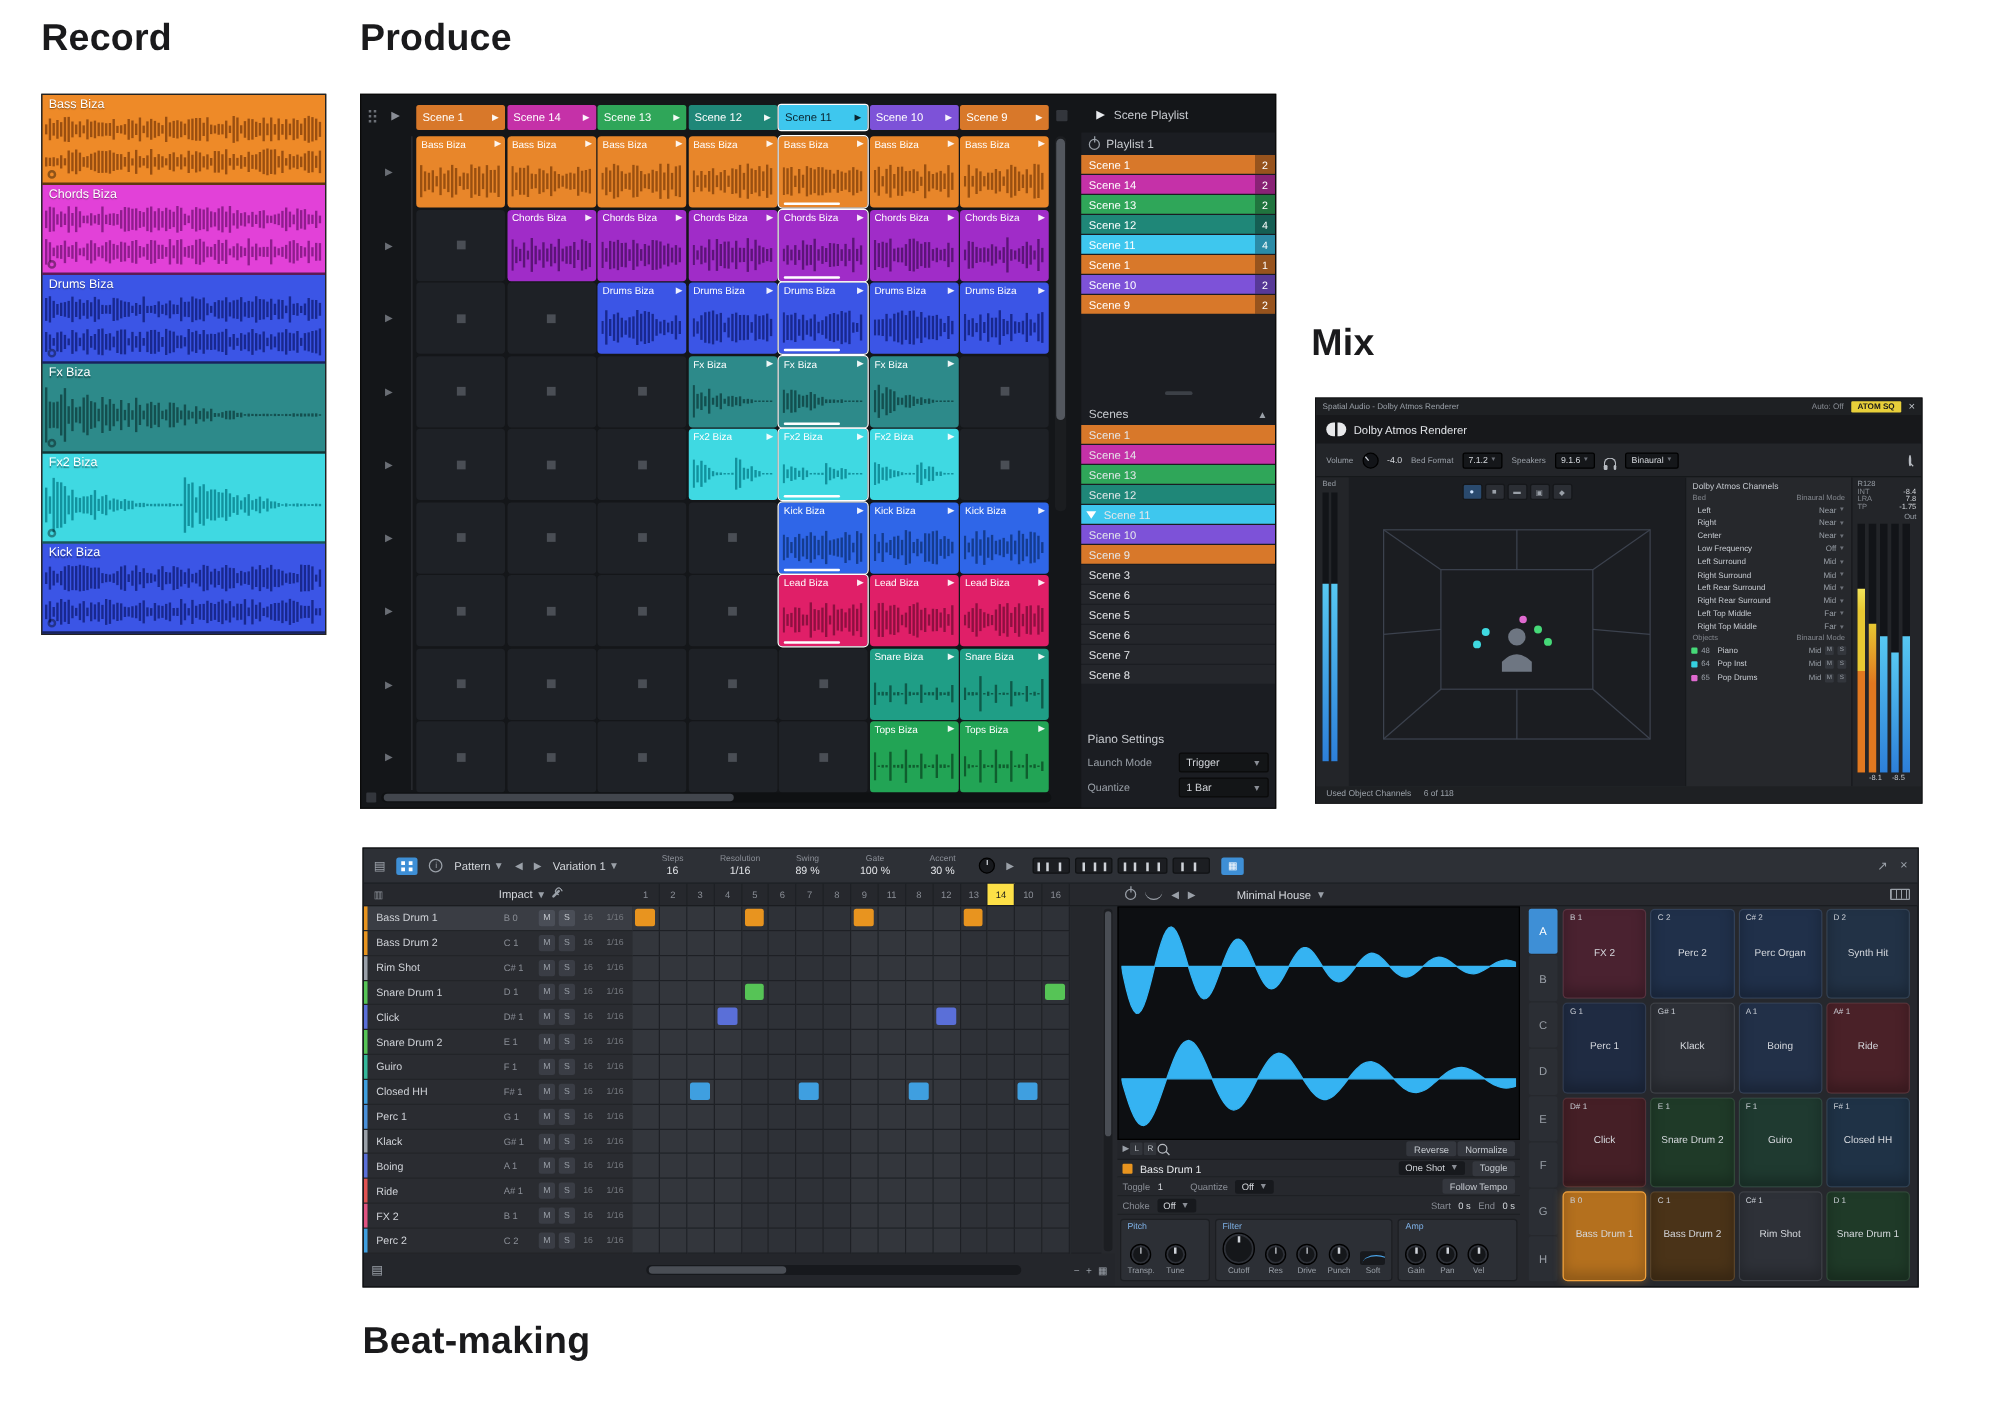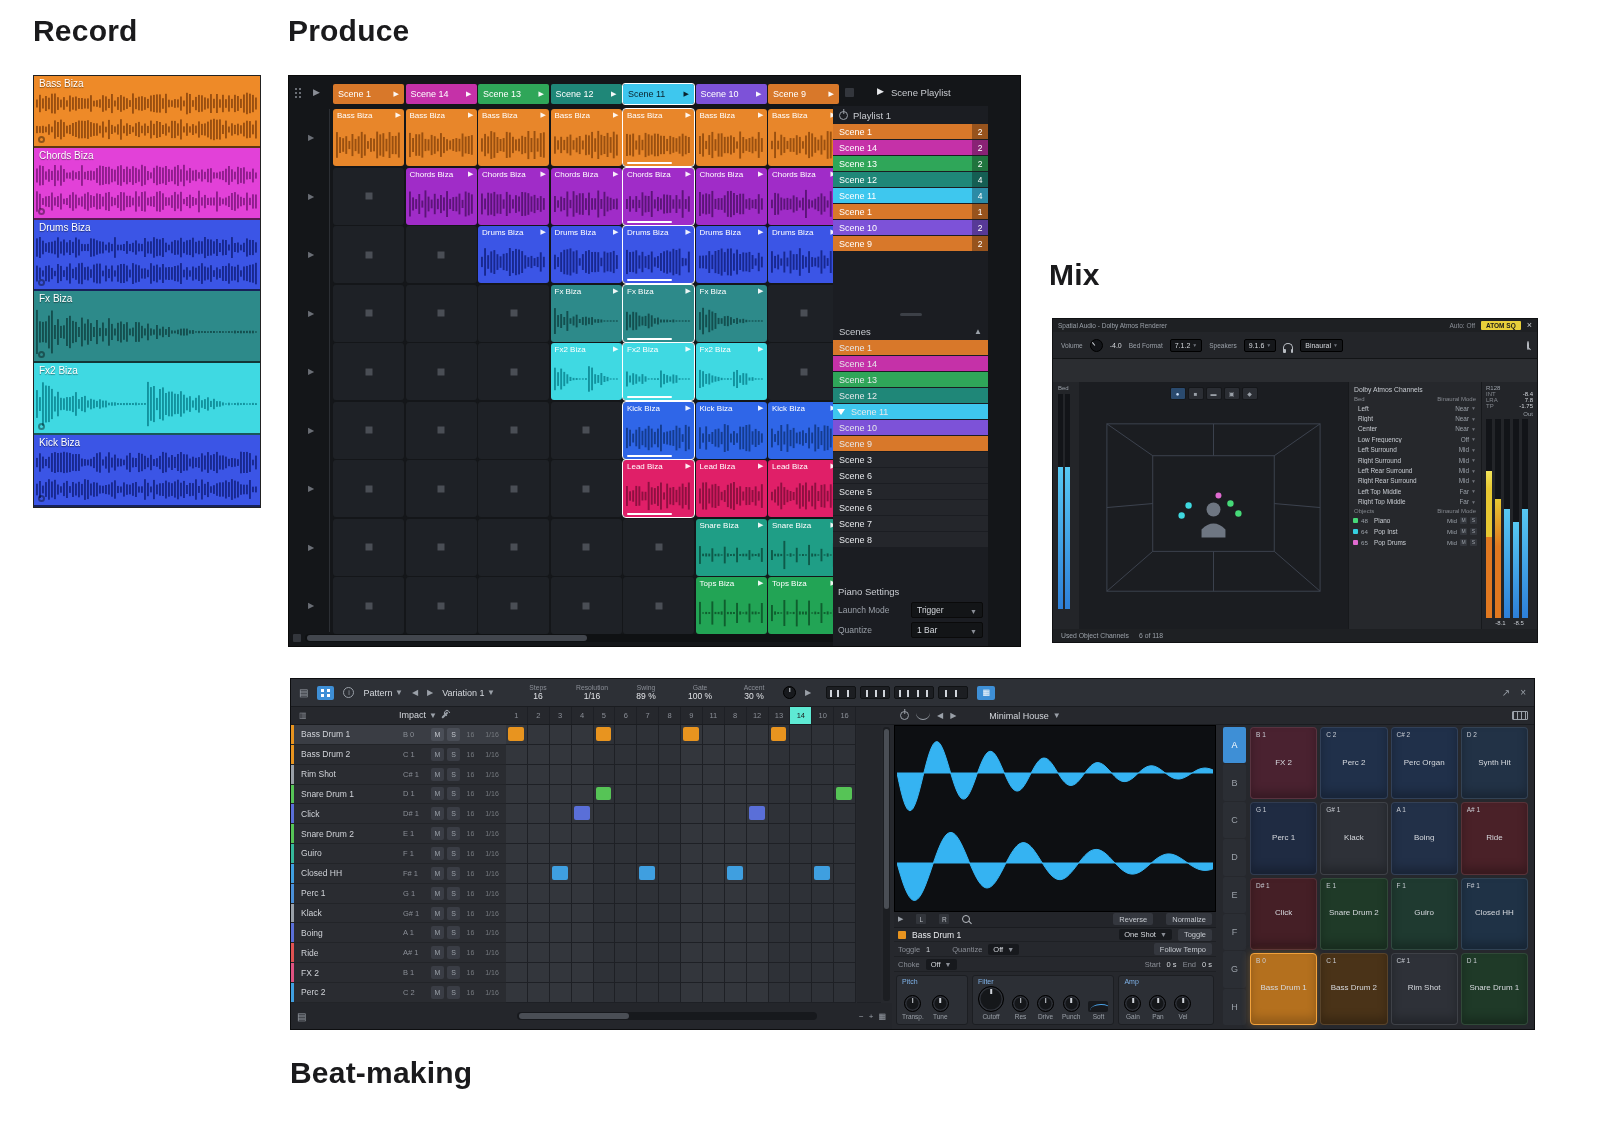--- a/index.html
+++ b/index.html
@@ -47,21 +47,21 @@
 .pg-cell[data-state="2"]::after{content:"";position:absolute;left:4px;right:22px;bottom:2px;height:2px;background:#fff;border-radius:1px}
 .pg-clipname{font-size:8px;color:#fff;padding:2px 14px 0 4px;white-space:nowrap;overflow:hidden}
 .pg-clipplay{position:absolute;top:2px;right:3px;font-size:7px;color:rgba(255,255,255,.92)}
 .pg-clipwave{position:absolute;left:3px;right:3px;bottom:6px;height:30px;color:var(--w);overflow:hidden}
 .pg-vscroll{position:absolute;left:555px;top:33px;width:9px;height:300px;background:#1b1d20;border-radius:4px}
 .pg-vthumb{position:absolute;left:1px;right:1px;top:2px;height:225px;background:#53575e;border-radius:4px}
 .pg-hscroll{position:absolute;left:16px;bottom:4px;width:536px;height:8px;background:#0f1113;border-radius:4px}
 .pg-hthumb{position:absolute;left:2px;top:1px;height:6px;width:280px;background:#42464d;border-radius:3px}
 .pg-corner{position:absolute;left:4px;bottom:4px;width:8px;height:8px;background:#33363c;border-radius:1px}
 
-.pg-side{position:absolute;left:544px;top:30px;width:155px;bottom:0;background:#1b1d22;display:flex;flex-direction:column;padding-bottom:4px}
+.pg-side{position:absolute;left:576px;top:30px;width:155px;bottom:0;background:#1b1d22;display:flex;flex-direction:column;padding-bottom:4px}
 .pg-side-title{height:18px;display:flex;align-items:center;gap:5px;padding:0 6px;color:#c8cbd0;font-size:9.5px;flex:none}
 .i-power{width:9px;height:9px;border:1.3px solid #9aa0a8;border-radius:50%;position:relative;flex:none}
 .i-power::after{content:"";position:absolute;left:50%;top:-3px;width:1.5px;height:5px;background:#9aa0a8;transform:translateX(-50%)}
 .pl-list{display:flex;flex-direction:column;flex:none}
 .pl-item{height:15px;margin-bottom:1px;display:flex;align-items:center;font-size:9px;color:#fff;background:#24262b}
 .pl-item-label{flex:1;padding-left:6px}
 .pl-count{width:16px;height:100%;background:rgba(0,0,0,.3);display:flex;align-items:center;justify-content:center;font-size:8.5px}
 .pg-side-gap{height:70px;position:relative;flex:none}
 .pg-side-handle{position:absolute;left:50%;bottom:6px;width:22px;height:3px;background:#3c4047;border-radius:2px;transform:translateX(-50%)}
 .sc-uparrow{margin-left:auto;font-size:8px;color:#9aa0a8}
@@ -159,21 +159,21 @@
 .bt-gridbtn{width:18px;height:14px;background:#3e8fd6;border-radius:2px;display:flex;align-items:center;justify-content:center;color:#fff;font-size:8px}
 .bt-winbtns{margin-left:auto;display:flex;gap:10px;color:#9aa0a8;font-size:10px}
 .bt-hdr{height:18px;background:#26282d;border-bottom:1px solid #1a1c20;position:relative;color:#8a8e96}
 .bt-hicon{position:absolute;top:4px;font-size:8px}
 .bt-impact{position:absolute;left:108px;top:3px;display:flex;align-items:center;gap:3px;font-size:9px;color:#d5d8dd}
 .i-wrench{width:10px;height:10px;position:relative;display:inline-block}
 .i-wrench::after{content:"";position:absolute;left:1px;top:4px;width:8px;height:2.4px;background:#9aa0a8;border-radius:1px;transform:rotate(-45deg)}
 .i-wrench::before{content:"";position:absolute;right:0;top:0;width:4px;height:4px;border:1.5px solid #9aa0a8;border-radius:50%;border-right-color:transparent;transform:rotate(45deg)}
 .bt-stepnums{position:absolute;left:215px;top:0;height:100%;display:flex}
 .bt-stepnum{width:21.875px;height:100%;display:flex;align-items:center;justify-content:center;font-size:7.5px;color:#8a8e96;border-right:1px solid #1e2025}
-.bt-stepnum[data-cur="1"]{background:#5eead4;color:#1a1a1a;font-weight:400}
+.bt-stepnum[data-cur="1"]{background:#fde047;color:#1a1a1a;font-weight:400}
 .bt-hdr-right{position:absolute;left:603px;top:0;right:0;height:100%;display:flex;align-items:center;gap:7px;padding:0 6px}
 .bt-power{color:#4aa3e8}
 .bt-sine{width:14px;height:8px;border-bottom:1.4px solid #9aa0a8;border-radius:0 0 8px 8px}
 .bt-preset{display:flex;align-items:center;gap:4px;font-size:9px;color:#d5d8dd;margin-left:26px}
 .i-kbd{width:16px;height:9px;border:1px solid #9aa0a8;border-radius:1px;background:repeating-linear-gradient(90deg,#9aa0a8 0 1px,transparent 1px 4px);margin-left:auto}
 .bt-body{position:relative;height:304px;overflow:hidden}
 .bt-rows{position:absolute;left:0;top:0;width:601px}
 .bt-row{display:flex;height:19.857px}
 .bt-info{width:215px;display:flex;align-items:center;gap:3px;background:#2a2c31;border-bottom:1px solid #222428;padding-right:3px}
 .bt-row[data-sel="1"] .bt-info{background:#3a3d44}
@@ -194,21 +194,21 @@
 .bt-vscroll{position:absolute;left:592px;top:2px;width:7px;height:274px;background:#1c1e22;border-radius:3px}
 .bt-vthumb{position:absolute;left:1px;right:1px;top:2px;height:180px;background:#4a4e55;border-radius:3px}
 .bt-bottom{position:absolute;left:0;top:278px;width:601px;height:26px;background:#24262b;display:flex;align-items:center;padding:0 6px;gap:8px;color:#9aa0a8}
 .bt-hscroll{position:relative;margin-left:203px;width:300px;height:8px;background:#17191d;border-radius:4px}
 .bt-hthumb{position:absolute;left:2px;top:1px;width:110px;height:6px;background:#4a4e55;border-radius:3px}
 .bt-zoomicons{margin-left:auto;display:flex;gap:5px;font-size:8px}
 
 .bt-right{position:absolute;left:603px;top:0;width:322px;height:304px;display:flex;flex-direction:column;background:#26282d}
 .bt-wavebox{height:190px;background:#0d0f12;border:1px solid #000;display:flex;flex-direction:column;padding:2px}
 .bt-wavebox .wave{flex:1;color:var(--w);overflow:hidden}
-.bt-wtools{height:16px;display:flex;align-items:center;gap:13px;padding:0 4px;background:#23252a;border-bottom:1px solid #1a1c20;color:#9aa0a8;font-size:7px}
+.bt-wtools{height:16px;display:flex;align-items:center;gap:1px;padding:0 4px;background:#23252a;border-bottom:1px solid #1a1c20;color:#9aa0a8;font-size:7px}
 .bt-lr{width:10px;height:10px;background:#32353b;border-radius:1px;display:flex;align-items:center;justify-content:center;font-size:6.5px;color:#b8bcc2}
 .bt-pill{background:#34373e;border-radius:2px;color:#c5c9cf;font-size:7.5px;padding:1.5px 6px}
 .bt-srow{height:15px;display:flex;align-items:center;gap:6px;padding:0 4px;background:#26282d;border-bottom:1px solid #1e2024;font-size:8px;color:#b8bcc2}
 .bt-schip{width:8px;height:8px;border-radius:1px;flex:none}
 .bt-sname{font-size:8.5px;color:#e8eaed}
 .bt-slabel{font-size:7.5px;color:#8a8e96}
 .bt-sval{font-size:7.5px;color:#d5d8dd}
 .bt-sfield{background:#17191d;border-radius:2px;padding:1px 5px;font-size:7.5px;color:#d5d8dd;display:flex;align-items:center}
 .push{margin-left:auto}
 .bt-knobs{flex:1;display:flex;gap:4px;padding:3px 2px 4px;background:#26282d}
@@ -2503,20 +2503,28 @@
     </div>
   </div>
 
   <div class="mx">
     <div class="mx-titlebar">
       <span class="mx-title">Spatial Audio - Dolby Atmos Renderer</span>
       <span class="mx-auto">Auto: Off</span>
       <span class="mx-badge">ATOM SQ</span>
       <span class="mx-x">×</span>
     </div>
+    <div class="mx-appbar">
+      <span class="dolby-logo">
+          <i></i>
+          <i></i>
+        </span>
+      <span class="mx-brand">Dolby Atmos Renderer</span>
+      <span class="mx-menu"><i class="i-burger"></i></span>
+    </div>
     <div class="mx-toolbar">
       <span class="mx-tlabel">Volume</span>
       <span class="mx-knob"></span>
       <span class="mx-tval">-4.0</span>
       <span class="mx-tlabel">Bed Format</span>
       <span class="mx-field">
           <span>7.1.2</span>
           <span class="mx-dd">▼</span>
         </span>
       <span class="mx-tlabel">Speakers</span>

